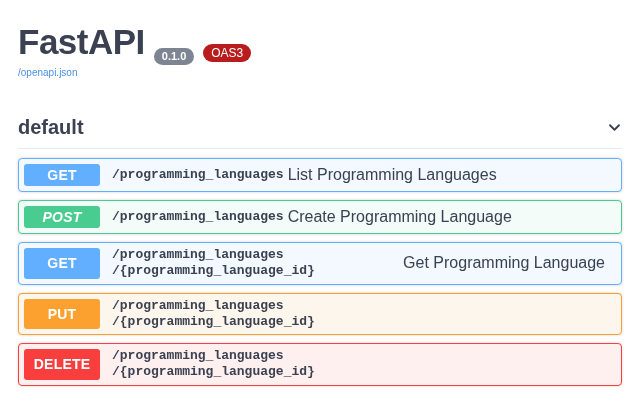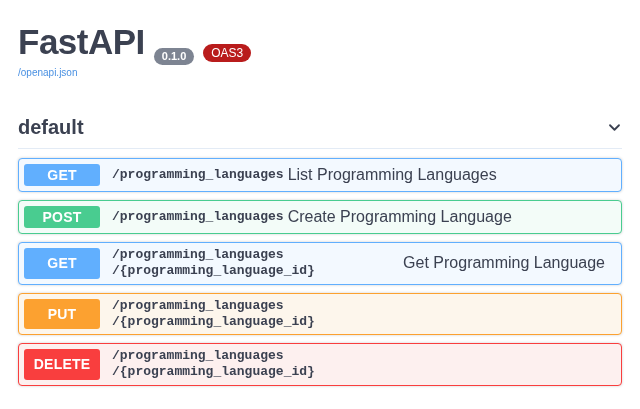--- a/index.html
+++ b/index.html
@@ -149,21 +149,21 @@
   .op-body.split .op-summary {
     flex: 1 1 auto;
     text-align: right;
     padding-right: 6px;
   }
 
   
   .op-row.get    { border-color: #61affe; background: #f3f9ff; }
   .op-row.get    .op-badge { background: #61affe; }
   .op-row.post   { border-color: #49cc90; background: #f3fcf8; }
-  .op-row.post   .op-badge { background: #49cc90; }
+  .op-row.post   .op-badge { background: #49cc90; font-style: italic; }
   .op-row.put    { border-color: #fca130; background: #fdf6ec; }
   .op-row.put    .op-badge { background: #fca130; }
   .op-row.delete { border-color: #f93e3e; background: #fdf0ef; }
   .op-row.delete .op-badge { background: #f93e3e; }
 </style>
 </head>
 <body>
 
 <div class="page">
 

